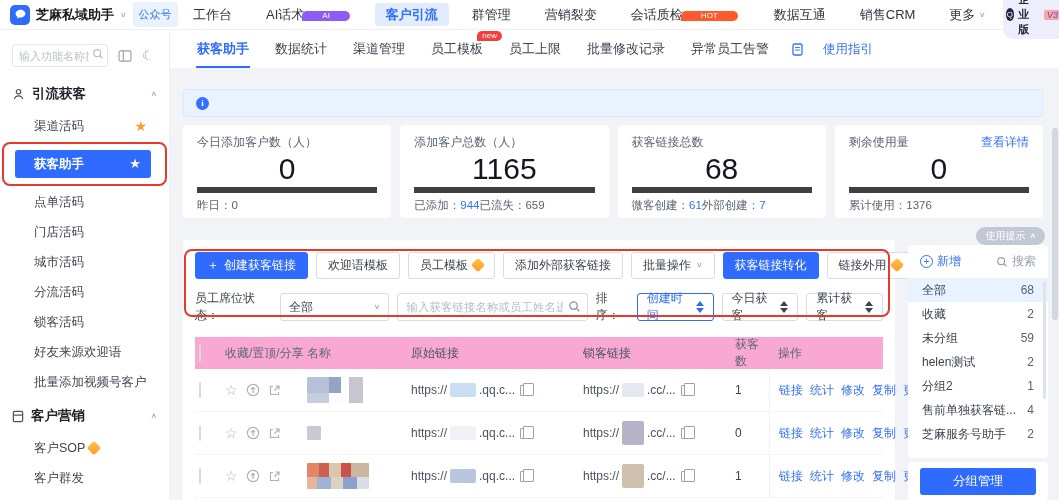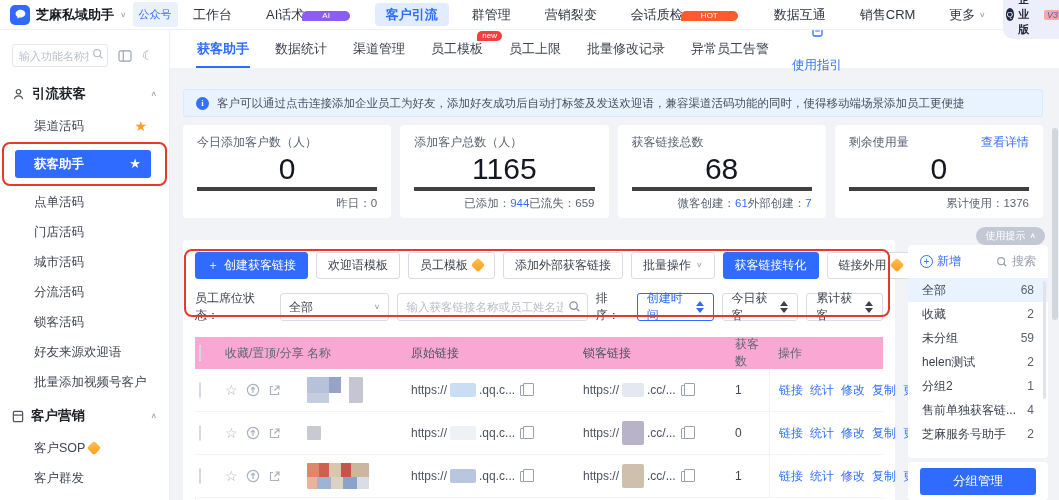--- a/index.html
+++ b/index.html
@@ -27,21 +27,21 @@
   .edition-text { font-size:11px; font-weight:bold; color:#23283a; }
   .edition-ver { font-size:9px; font-style:italic; color:#4a57d8; background:#fca5a5; border-radius:2px; padding:0 3px; }
   .avatar { width:30px; height:20px; border-radius:3px; background:linear-gradient(135deg,#d8d8dc 0 40%,#c7c7cd 40% 70%,#e2e2e6 70%); }
 
   
   .tabbar { position:absolute; top:30px; left:170px; right:0; height:38px; background:#fff; display:flex; align-items:center; padding-left:14px; z-index:20; }
   .tab { position:relative; height:100%; display:flex; align-items:center; padding:0 13px; font-size:13px; color:#3c4250; cursor:pointer; white-space:nowrap; }
   .tab.active { color:#2f6bff; font-weight:bold; }
   .tab.active::after { content:""; position:absolute; left:12px; right:12px; bottom:0; height:2px; background:#2f6bff; }
   .badge-new { position:absolute; top:1px; right:-6px; background:#f53f3f; color:#fff; font-size:8px; padding:1px 5px; border-radius:7px 7px 7px 1px; line-height:1; }
-  .guide-link { display:flex; align-items:center; gap:20px; color:#3370ff; font-size:12.5px; margin-left:10px; cursor:pointer;flex-direction:column; }
+  .guide-link { display:flex; align-items:center; gap:20px; color:#3370ff; font-size:12.5px; margin-left:10px; cursor:pointer; }
 
   
   .sidebar { position:absolute; top:30px; left:0; width:170px; bottom:0; background:#fff; border-right:1px solid #eef0f4; z-index:25; }
   .side-search-row { display:flex; align-items:center; gap:10px; padding:14px 10px 8px 12px; }
   .side-search { position:relative; width:96px; }
   .side-search input { width:100%; height:23px; border:1px solid #e3e6ec; border-radius:3px; font-size:11px; padding:0 18px 0 6px; color:#333; outline:none; font-family:inherit; }
   .side-search input::placeholder { color:#b9bfca; }
   .side-search .s-icon { position:absolute; right:4px; top:4px; }
   .side-icon-btn { color:#98a0ad; font-size:13px; cursor:pointer; line-height:1; }
   .side-section-header { display:flex; align-items:center; gap:7px; padding:10px 12px 8px; }
@@ -58,21 +58,21 @@
   
   .content { position:absolute; top:68px; left:170px; right:0; bottom:0; background:#f1f3f6; }
   .notice { position:absolute; left:13px; width:860px; top:21px; height:28px; background:#e9f2ff; border:1px solid #d9e9ff; border-radius:3px; display:flex; align-items:center; gap:8px; padding:0 12px; font-size:11.5px; color:#46505e; white-space:nowrap; overflow:hidden; }
   .info-icon { width:13px; height:13px; border-radius:50%; background:#3370ff; color:#fff; font-size:9px; font-weight:bold; display:flex; align-items:center; justify-content:center; flex:none; font-family:"Liberation Serif",serif; }
 
   .cards { position:absolute; left:13px; width:860px; top:57px; height:93px; display:flex; gap:9px; }
   .card { flex:1; background:#fff; border-radius:4px; padding:9px 14px 7px; display:flex; flex-direction:column; }
   .card-head { display:flex; justify-content:space-between; font-size:12px; color:#5a6372; }
   .card-link { color:#3370ff; cursor:pointer; }
   .card-value { text-align:center; font-size:30px; color:#14171f; line-height:36px; flex:1; }
-  .card-foot { border-top:4px solid #404040; padding-top:5px; font-size:11.5px; color:#5a6372; display:flex; justify-content:flex-end; }
+  .card-foot { border-top:6px solid #404040; padding-top:5px; font-size:11.5px; color:#5a6372; display:flex; justify-content:flex-start; }
   .blue-num { color:#3370ff; }
 
   .collapse-pill { position:absolute; right:14px; top:159px; background:#c3c9d4; color:#fff; font-size:10px; padding:2px 9px; border-radius:9px; display:flex; align-items:center; gap:4px; cursor:pointer; z-index:5; }
   .collapse-pill .chev { color:#fff; }
 
   
   .main-panel { position:absolute; left:13px; top:172px; width:712px; height:340px; background:#fff; border-radius:4px; padding:11px 12px; }
   .anno-toolbar { left:1px; top:9px; width:706px; height:68px; }
   .toolbar { display:flex; align-items:center; gap:8px; height:28px; }
   .btn { height:27px; display:flex; align-items:center; gap:5px; padding:0 11px; border:1px solid #d8dce3; border-radius:3px; background:#fff; font-size:12px; color:#3c4250; cursor:pointer; white-space:nowrap; }
@@ -280,21 +280,20 @@
         <path d="M3.2 4.5h4.6M3.2 7h4.6" stroke="#3370ff" stroke-width="1.1"></path>
       </svg>
     <span>使用指引</span>
   </div>
 </div>
 
 <div class="content">
 
   <div class="notice">
     <span class="info-icon">i</span>
-    <span>客户可以通过点击连接添加企业员工为好友，添加好友成功后自动打标签及发送欢迎语，兼容渠道活码功能的同时，使得移动端场景添加员工更便捷</span>
   </div>
 
   <div class="cards">
     <div class="card">
       <div class="card-head">
           <span>今日添加客户数（人）</span>
         </div>
       <div class="card-value">0</div>
       <div class="card-foot">
           <span><span>昨日：</span><span>0</span></span>

